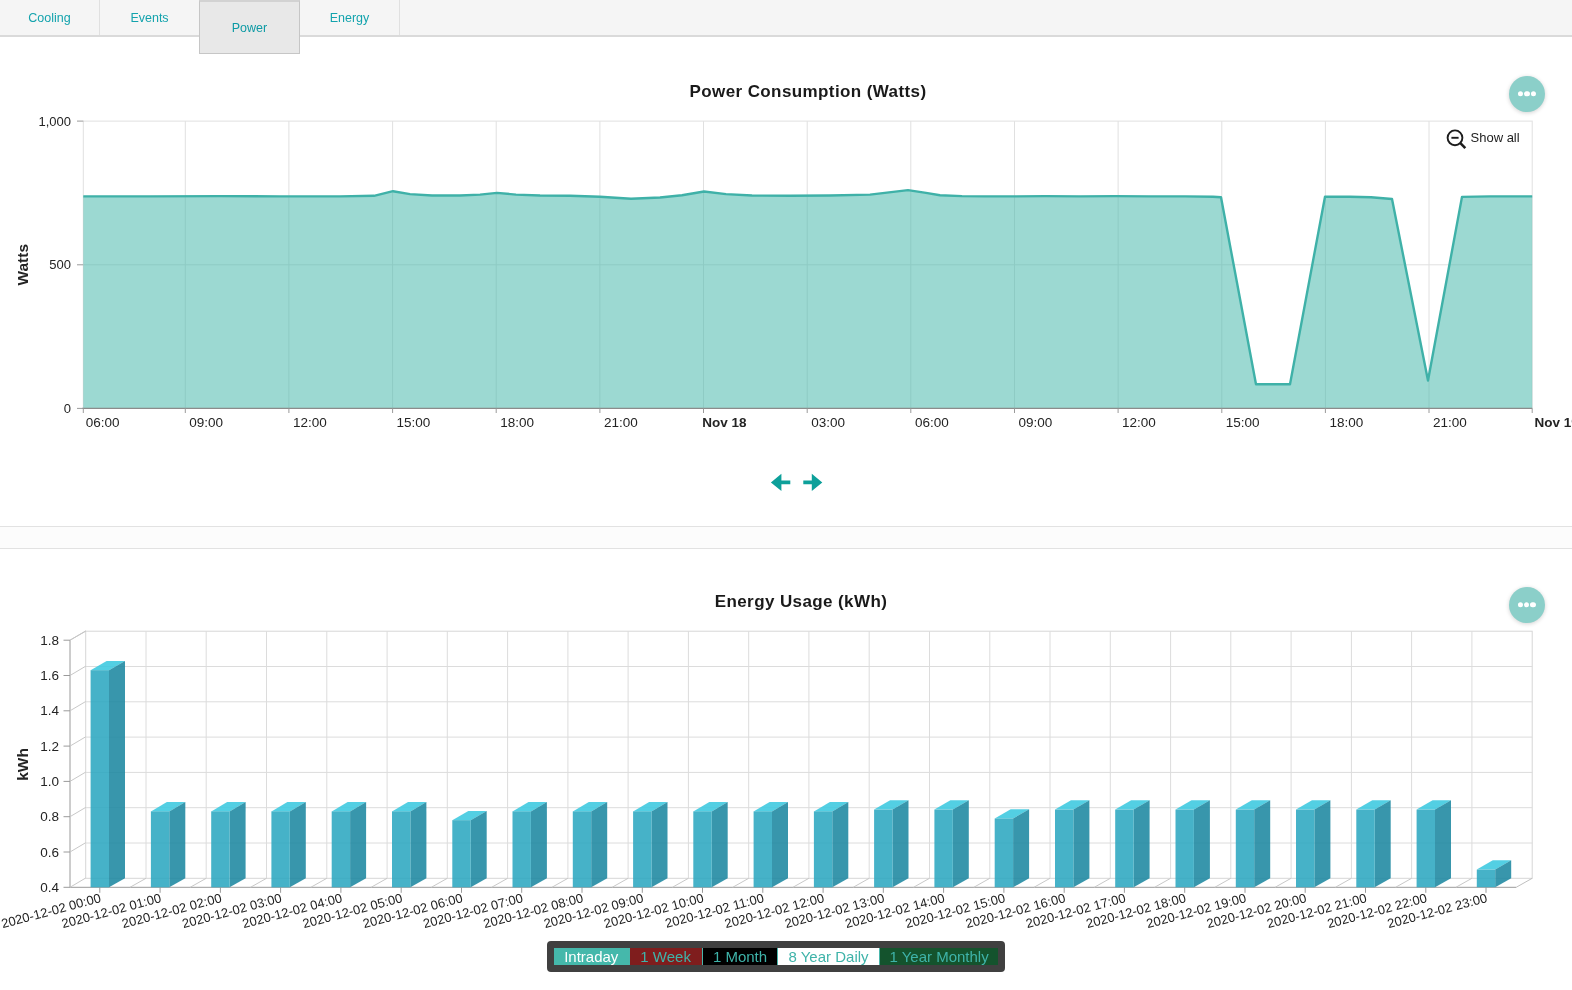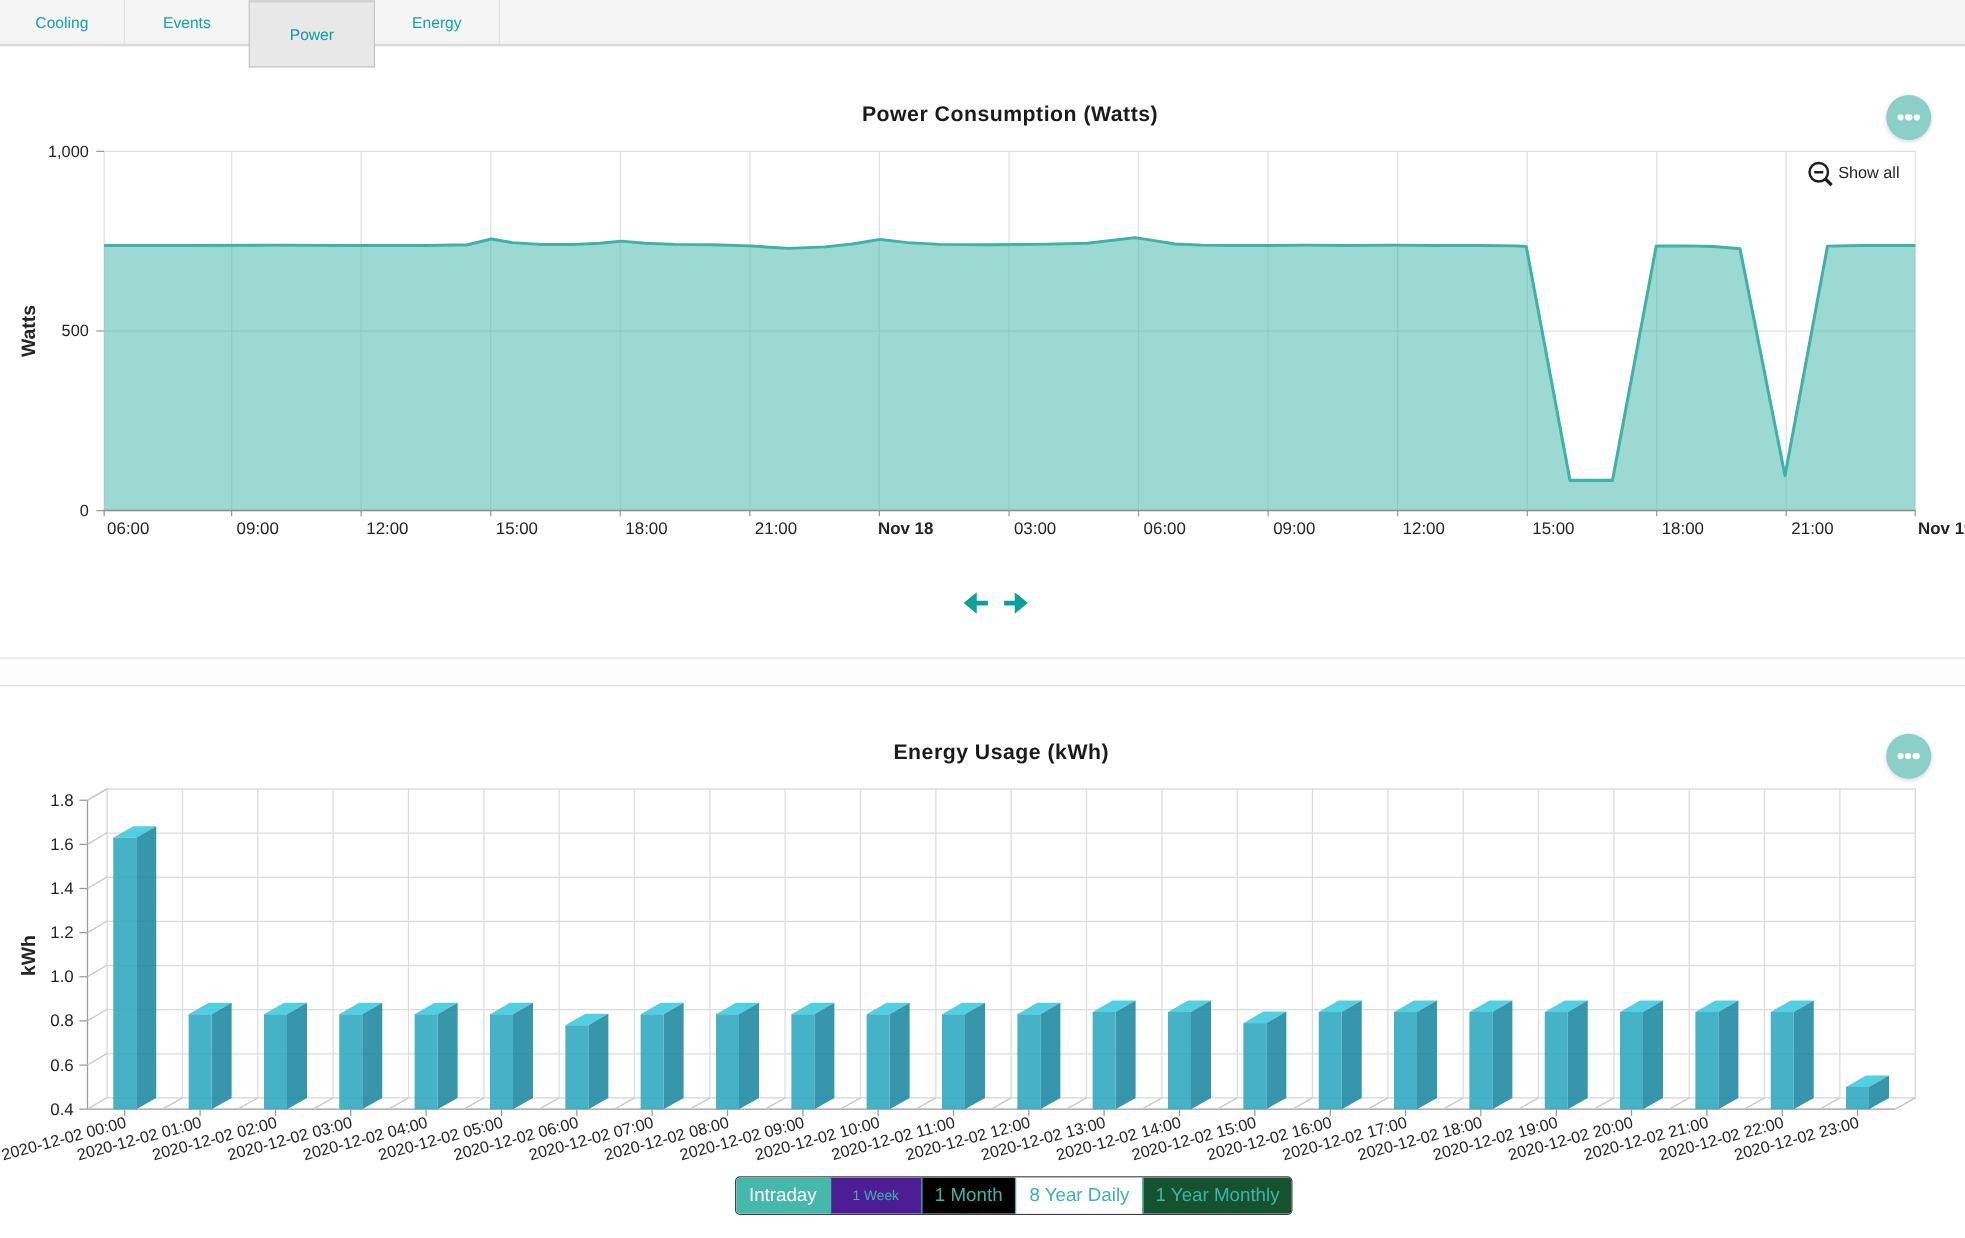--- a/index.html
+++ b/index.html
@@ -291,19 +291,19 @@
       <div style="width:5.3px;height:5.3px;border-radius:50%;background:#fff"></div>
     </div>
   </div>
 <div style="position:absolute;left:1508.5px;top:586.8px;width:36.4px;height:36.4px;border-radius:50%;background:#8bcfc9;box-shadow:0 1px 4px rgba(0,0,0,0.18)">
     <div style="position:absolute;left:50%;top:50%;transform:translate(-50%,-50%);display:flex;gap:1.1px">
       <div style="width:5.3px;height:5.3px;border-radius:50%;background:#fff"></div>
       <div style="width:5.3px;height:5.3px;border-radius:50%;background:#fff"></div>
       <div style="width:5.3px;height:5.3px;border-radius:50%;background:#fff"></div>
     </div>
   </div>
-<div style="position:absolute;left:588px;top:941.4px;height:30.6px;display:flex;border:1px solid #404040;border-radius:4px;overflow:hidden;box-sizing:border-box">
+<div style="position:absolute;left:547px;top:941.4px;height:30.6px;display:flex;border:7px solid #404040;border-radius:4px;overflow:hidden;box-sizing:border-box">
 <div style="width:74.5px;background:#45b8ab;color:#fff;display:flex;align-items:center;justify-content:center;font-size:15px;box-sizing:border-box">Intraday</div>
-<div style="border-left:1px solid #4ab6ab;width:73.3px;background:#4c1d95;color:#3fb3a9;display:flex;align-items:center;justify-content:center;font-size:11px;box-sizing:border-box">1 Week</div>
+<div style="border-left:1px solid #4ab6ab;width:73.3px;background:#7f1d1d;color:#3fb3a9;display:flex;align-items:center;justify-content:center;font-size:15px;box-sizing:border-box">1 Week</div>
 <div style="border-left:1px solid #4ab6ab;width:75.4px;background:#000000;color:#3fb3a9;display:flex;align-items:center;justify-content:center;font-size:15px;box-sizing:border-box">1 Month</div>
 <div style="border-left:1px solid #4ab6ab;width:101.7px;background:#fff;color:#3fb3a9;display:flex;align-items:center;justify-content:center;font-size:15px;box-sizing:border-box">8 Year Daily</div>
 <div style="border-left:1px solid #4ab6ab;width:119.4px;background:#14532d;color:#3fb3a9;display:flex;align-items:center;justify-content:center;font-size:15px;box-sizing:border-box">1 Year Monthly</div>
 </div>
 
 </body></html>

